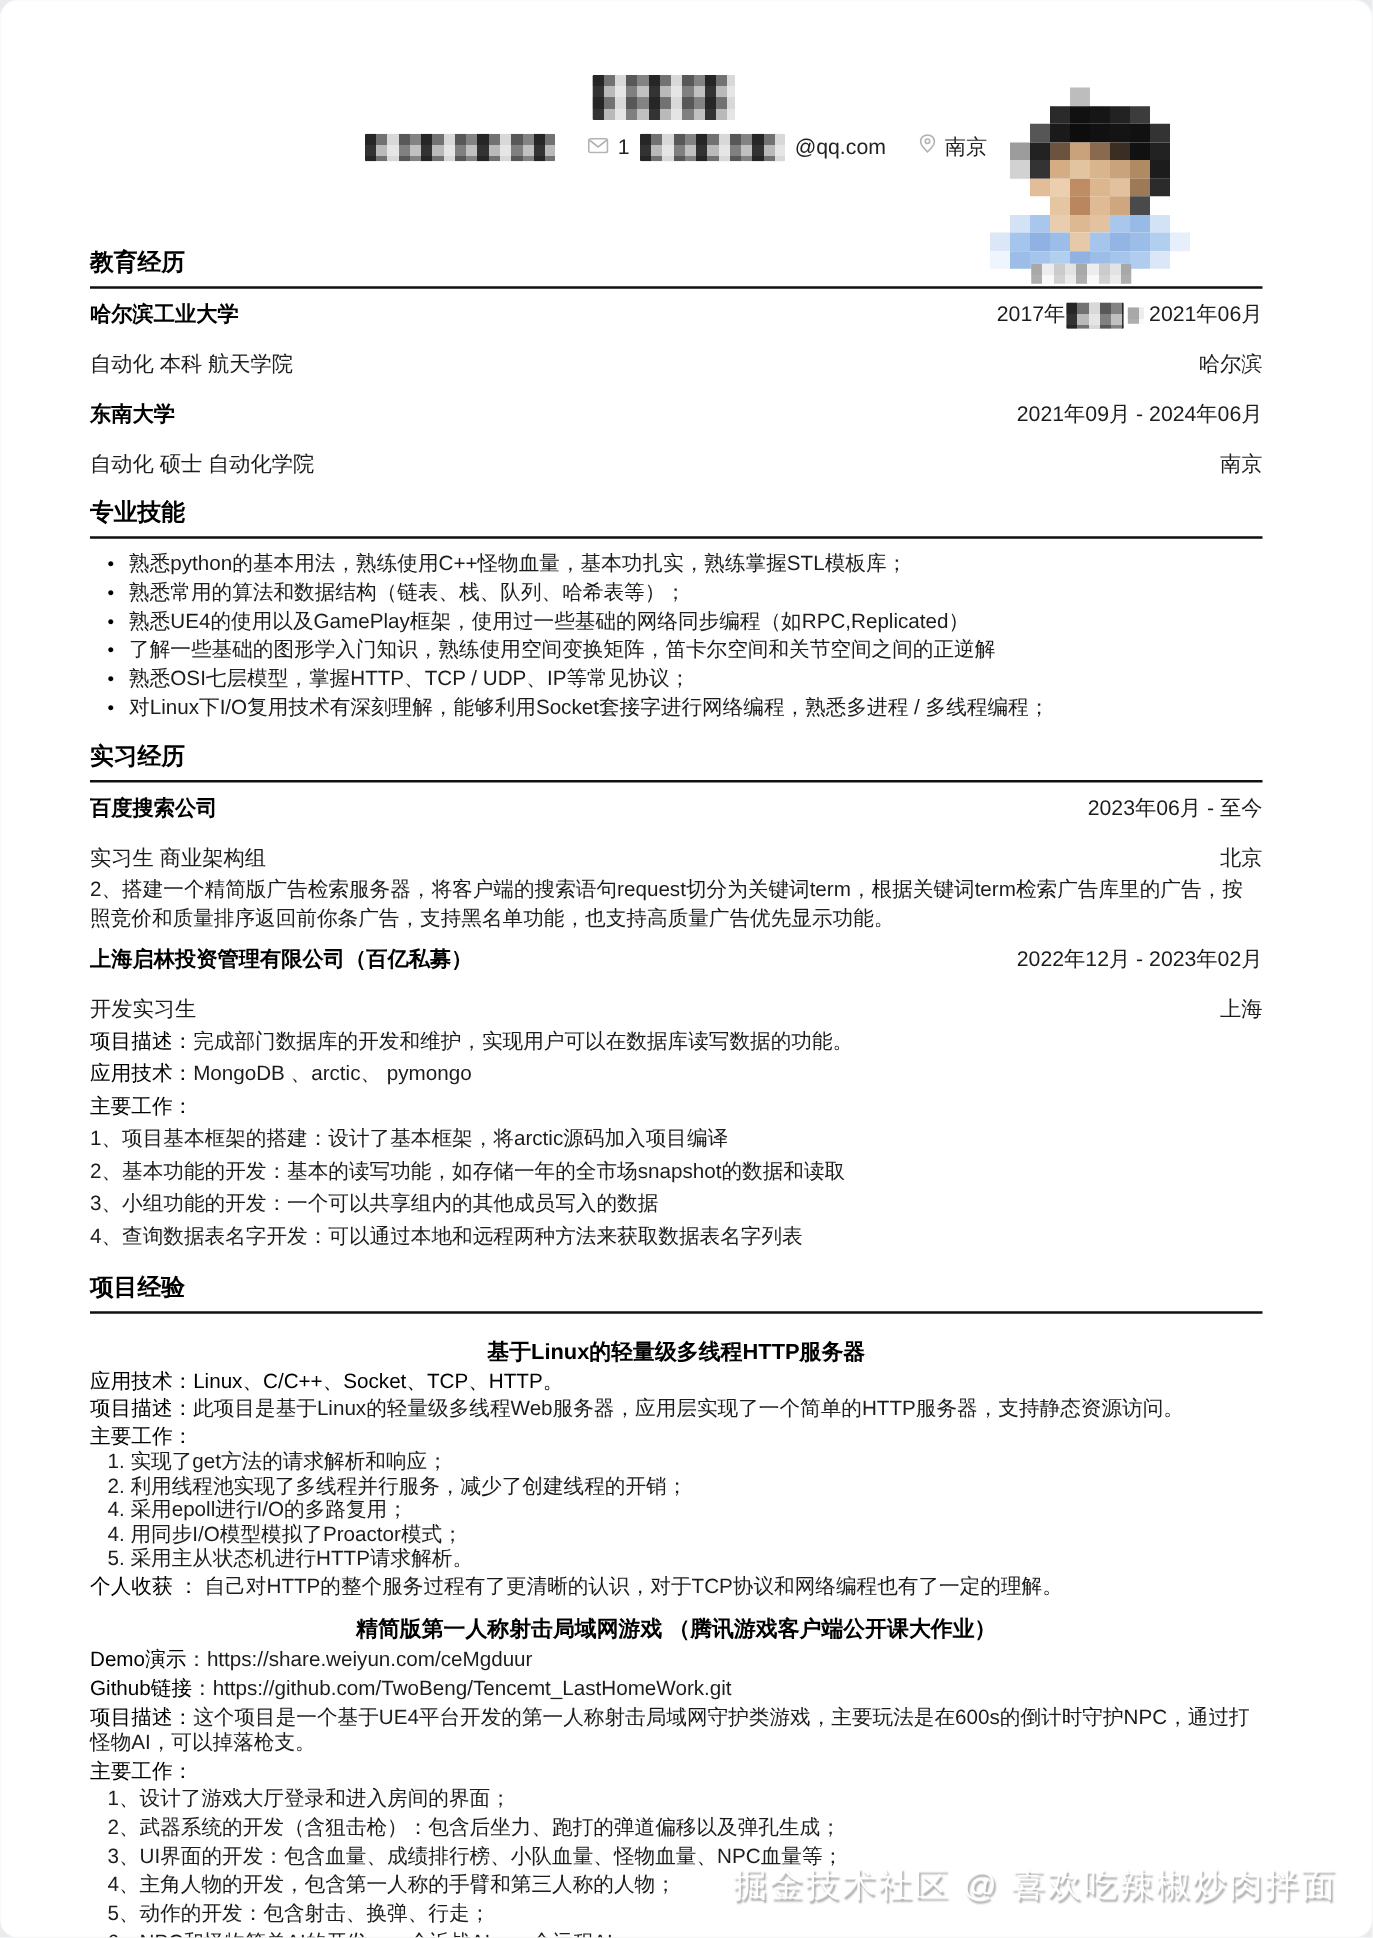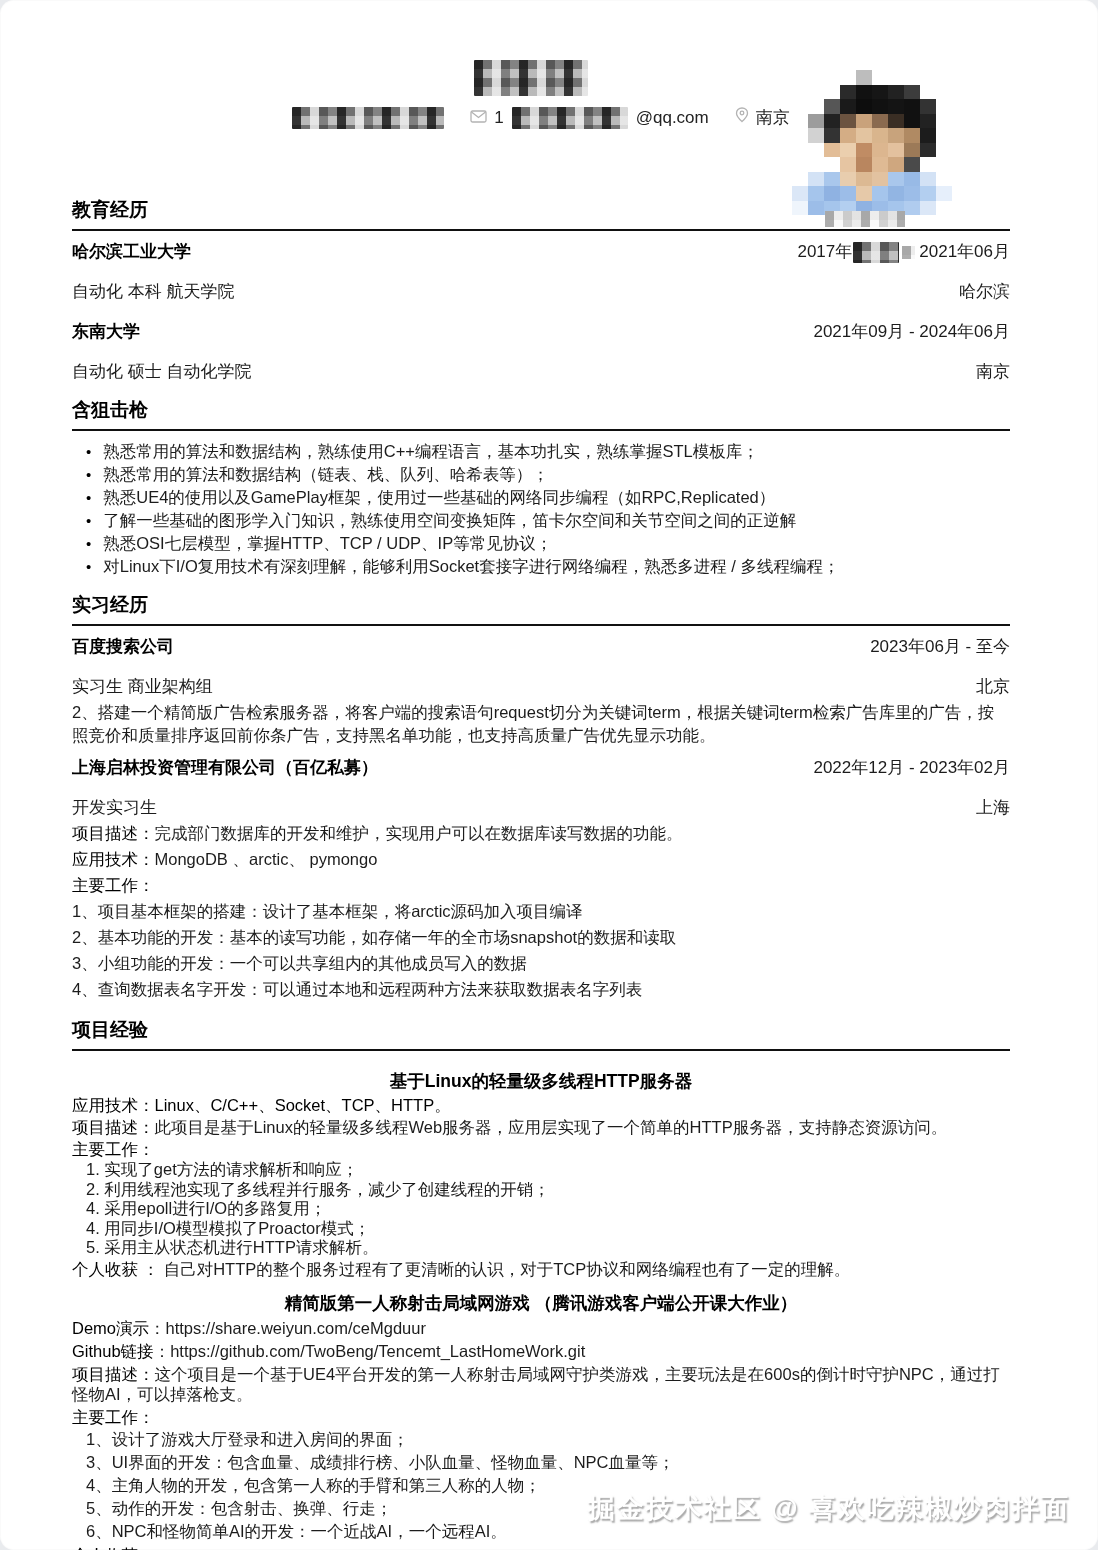--- a/index.html
+++ b/index.html
@@ -84,21 +84,21 @@
   .proj-name { text-align:center; font-size:17.5px; font-weight:700; color:#000; margin-top:18px; }
   .proj-line { font-size:16.5px; line-height:20px; margin-top:3px; }
   .p1-line   { line-height:19px; }
   ul.plist { list-style:none; }
   ul.plist li { font-size:16.5px; padding-left:14px; }
   ul.p1 li { line-height:18.5px; margin-top:1px; }
   ul.p2 li { line-height:22px; margin-top:1px; }
 
   .watermark {
     position:absolute; right:28px; bottom:24px;
-    font-size:27px; font-weight:700; letter-spacing:2px; color:#ffffff;
+    font-size:27px; font-weight:400; letter-spacing:2px; color:#ffffff;
     text-shadow: 1.5px 2px 1.5px rgba(110,110,110,.6), -0.5px -0.5px 0 rgba(255,255,255,.9);
     white-space:nowrap;
   }
 </style>
 </head>
 <body>
 
 <div class="page">
   <div class="content">
 
@@ -250,25 +250,25 @@
         <span class="b">东南大学</span>
         <span>2021年09月 - 2024年06月</span>
       </div>
       <div class="row2 mt3">
         <span>自动化 硕士 自动化学院</span>
         <span>南京</span>
       </div>
     </section>
 
     <section class="sec sec-skill">
-      <h2 class="sec-title">含狙击枪</h2>
+      <h2 class="sec-title">专业技能</h2>
       <ul class="skills">
         <li>
             <span class="dot">•</span>
-            <span>熟悉常用的算法和数据结构，熟练使用C++编程语言，基本功扎实，熟练掌握STL模板库；</span>
+            <span>熟悉python的基本用法，熟练使用C++怪物血量，基本功扎实，熟练掌握STL模板库；</span>
           </li>
         <li>
             <span class="dot">•</span>
             <span>熟悉常用的算法和数据结构（链表、栈、队列、哈希表等）；</span>
           </li>
         <li>
             <span class="dot">•</span>
             <span>熟悉UE4的使用以及GamePlay框架，使用过一些基础的网络同步编程（如RPC,Replicated）</span>
           </li>
         <li>
@@ -347,20 +347,21 @@
       </div>
       <div class="proj-line">
         <span class="lbl">Github链接</span><span>：</span><span>https://github.com/TwoBeng/Tencemt_LastHomeWork.git</span>
       </div>
       <div class="proj-line">
         <span class="lbl">项目描述：</span><span>这个项目是一个基于UE4平台开发的第一人称射击局域网守护类游戏，主要玩法是在600s的倒计时守护NPC，通过打怪物AI，可以掉落枪支。</span>
       </div>
       <div class="proj-line lbl">主要工作：</div>
       <ul class="plist p2">
         <li>1、设计了游戏大厅登录和进入房间的界面；</li>
+        <li>2、武器系统的开发（含狙击枪）：包含后坐力、跑打的弹道偏移以及弹孔生成；</li>
         <li>3、UI界面的开发：包含血量、成绩排行榜、小队血量、怪物血量、NPC血量等；</li>
         <li>4、主角人物的开发，包含第一人称的手臂和第三人称的人物；</li>
         <li>5、动作的开发：包含射击、换弹、行走；</li>
         <li>6、NPC和怪物简单AI的开发：一个近战AI，一个远程AI。</li>
       </ul>
       <div class="proj-line lbl">个人收获 ：</div>
 
     </section>
 
   </div>

